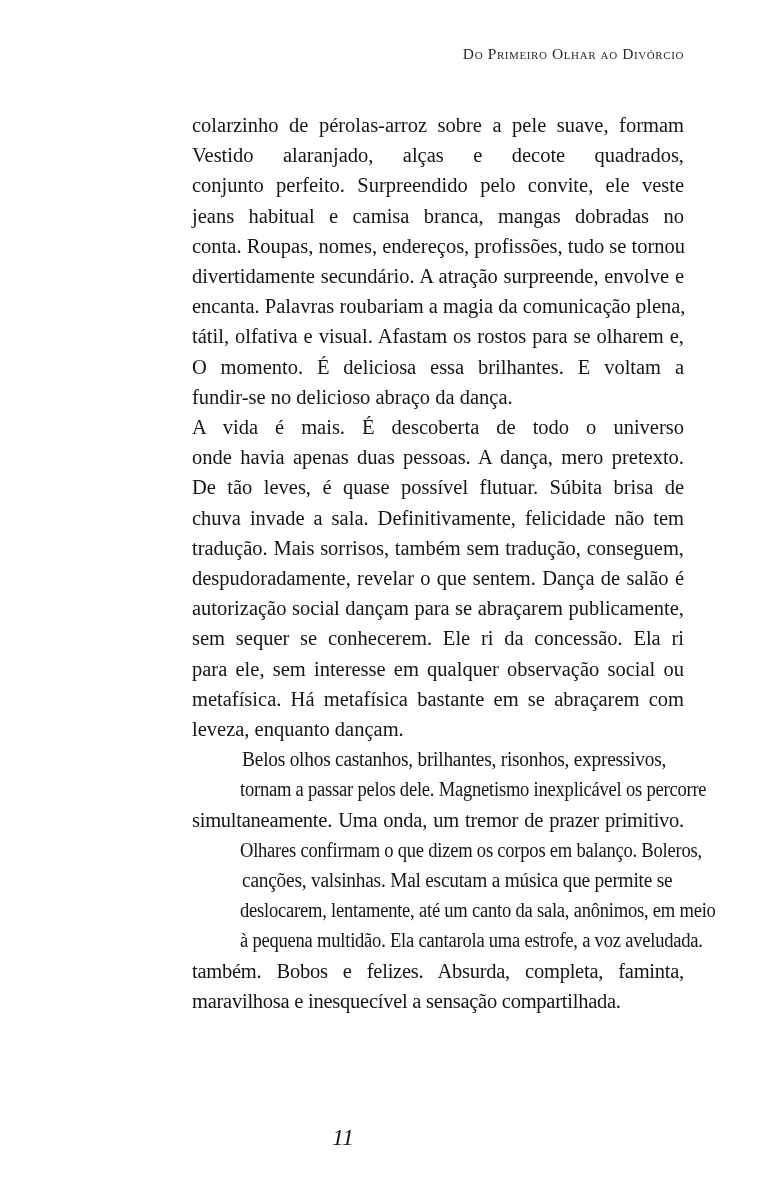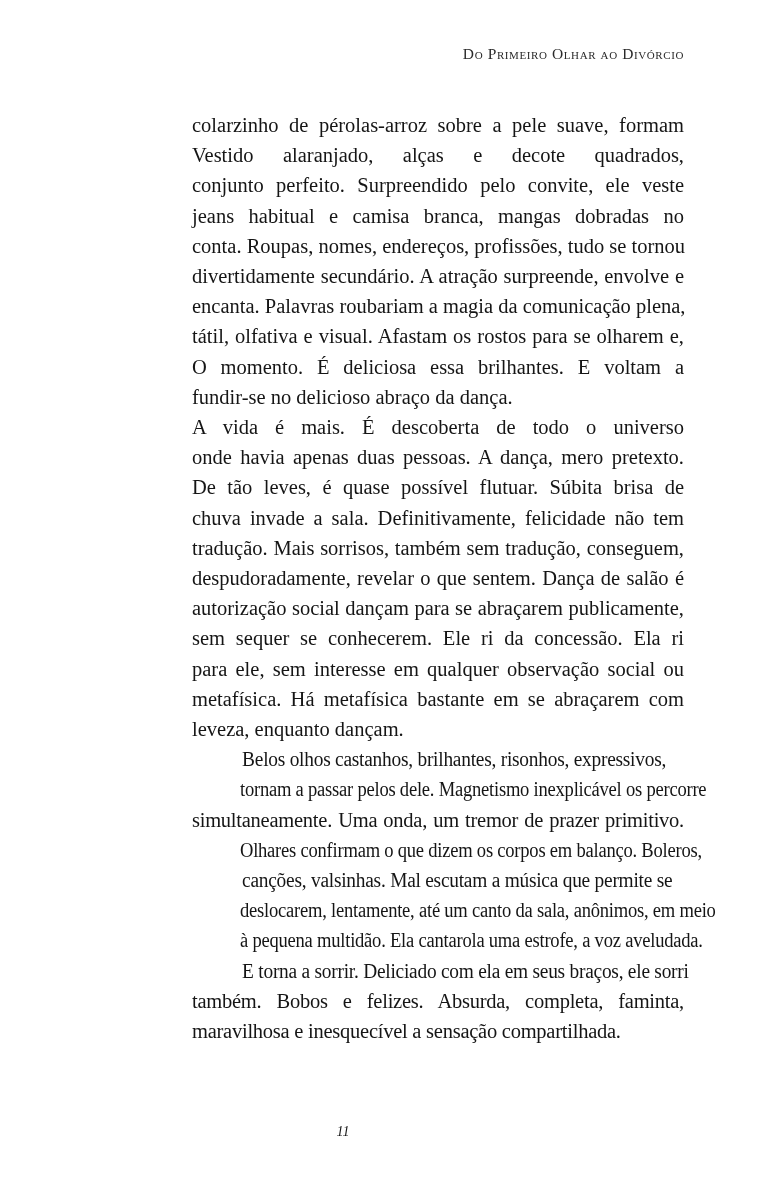--- a/index.html
+++ b/index.html
@@ -72,21 +72,21 @@
   .sq-94 { transform: scaleX(0.945); }
   .sq-90 { transform: scaleX(0.905); }
 
   
   .folio {
     position: absolute;
     top: 1124px;
     left: 0;
     width: 686px;
     text-align: center;
-    font-size: 14px;
+    font-size: 24px;
     font-style: italic;
     color: #1a1a1a;
   }
 </style>
 </head>
 <body>
 
 <div class="page">
 
   <div class="running-header">Do Primeiro Olhar ao Divórcio</div>
@@ -118,21 +118,20 @@
         <span class="ln last">leveza, enquanto dançam.</span>
       </p>
       <p class="para tight">
         <span class="ln first"><span class="sq sq-94">Belos olhos castanhos, brilhantes, risonhos, expressivos,</span></span>
         <span class="ln"><span class="sq sq-90">tornam a passar pelos dele. Magnetismo inexplicável os percorre</span></span>
         <span class="ln">simultaneamente. Uma onda, um tremor de prazer primitivo.</span>
         <span class="ln"><span class="sq sq-90">Olhares confirmam o que dizem os corpos em balanço. Boleros,</span></span>
         <span class="ln"><span class="sq sq-94">canções, valsinhas. Mal escutam a música que permite se</span></span>
         <span class="ln"><span class="sq sq-90">deslocarem, lentamente, até um canto da sala, anônimos, em meio</span></span>
         <span class="ln"><span class="sq sq-90">à pequena multidão. Ela cantarola uma estrofe, a voz aveludada.</span></span>
-        <span class="ln"><span class="sq sq-94">E torna a sorrir. Deliciado com ela em seus braços, ele sorri</span></span>
         <span class="ln">também. Bobos e felizes. Absurda, completa, faminta,</span>
         <span class="ln last">maravilhosa e inesquecível a sensação compartilhada.</span>
       </p>
     </div>
 
   <div class="folio">11</div>
 
 </div>
 
 </body></html>

